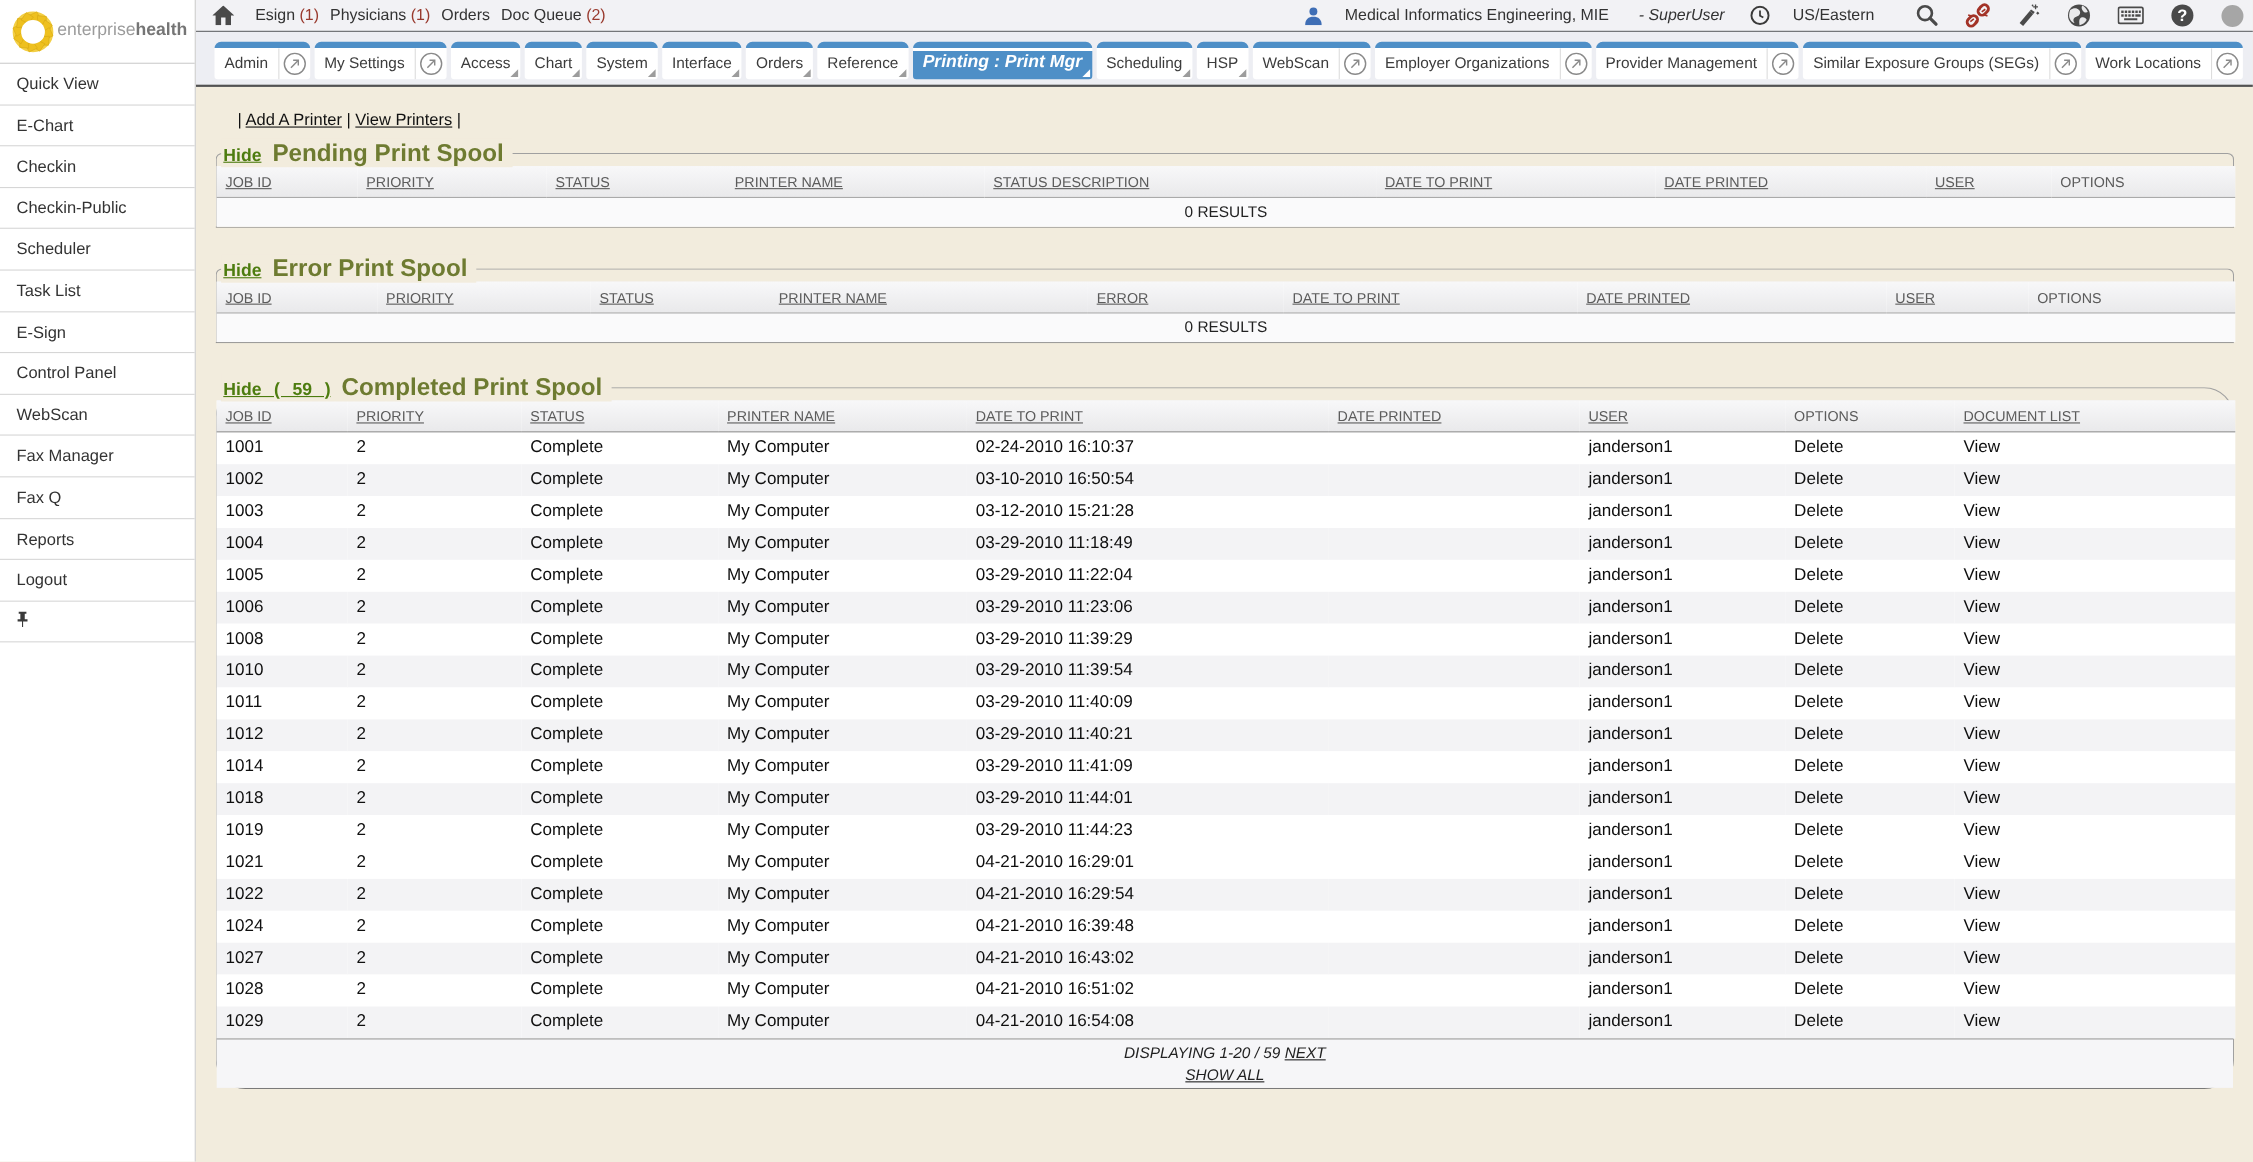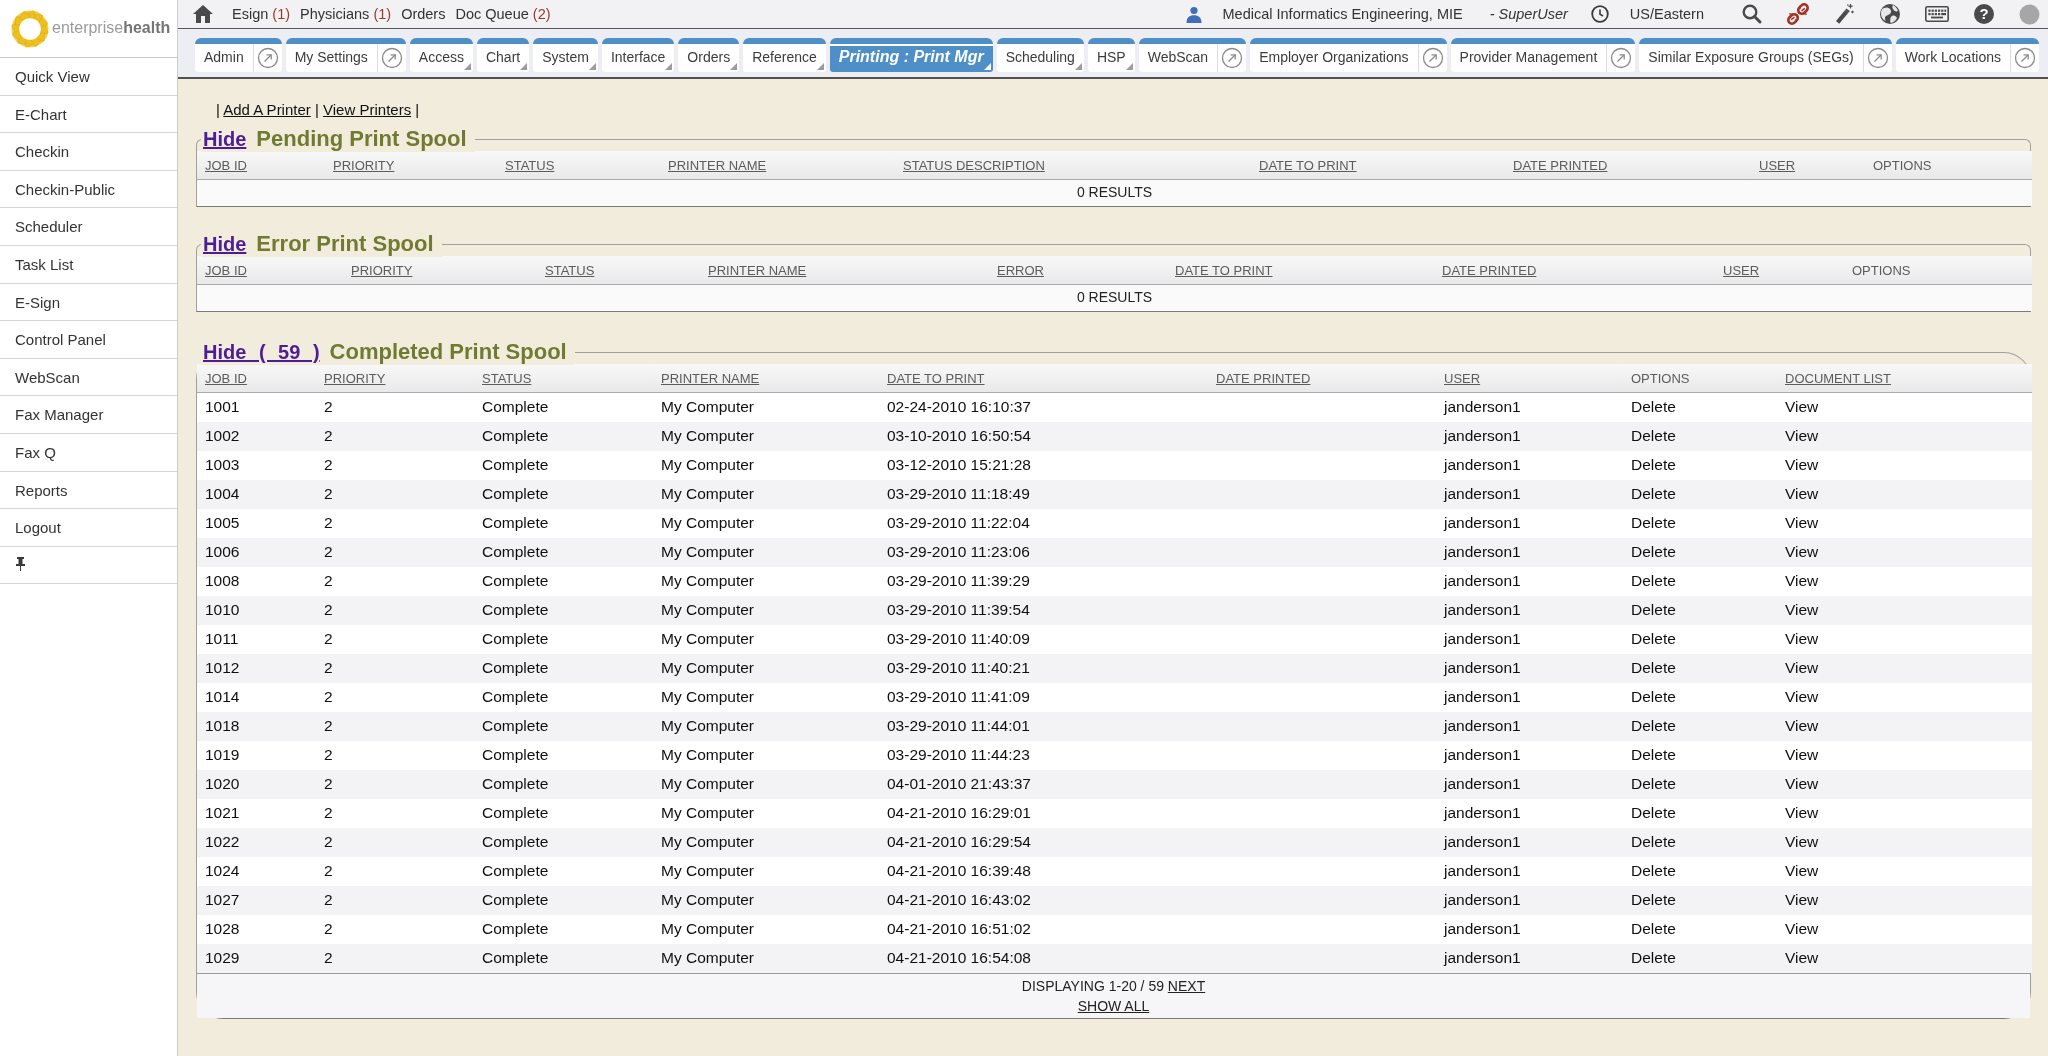--- a/index.html
+++ b/index.html
@@ -38,31 +38,31 @@
 .tab.active { background:linear-gradient(to bottom,#4e8fc7 0,#4e8fc7 6px,#fff 6px,#fff 8px,#4e8fc7 8px,#4e8fc7 100%); color:#fff; font-weight:bold; }
 .tab.active.dd::after { border-bottom-color:#fff; }
 
 
 .content { position:absolute; left:178px; top:81px; right:0; bottom:0; background:#f2ecdd; }
 .toolbar { margin:20px 0 0 38px; font-size:15px; line-height:17px; color:#111; }
 .toolbar a { color:#111;margin-top:20px; }
 
 .panel { position:relative; margin-left:18px; width:1835px; border:1px solid #a0a0a0; border-bottom-color:#7a7a7a; border-radius:6px 6px 0 0; padding-top:11px; }
 .legend { position:absolute; top:-14px; left:4px; background:#f2ecdd; padding:0 8px 0 2px; display:flex; align-items:baseline; }
-.legend a.hide { font-size:20px; font-weight:bold; color:#4c1d95; }
+.legend a.hide { font-size:16px; font-weight:bold; color:#4d7c0f; }
 .legend .ttl { font-size:22px; font-weight:bold; color:#6e7b31; margin-left:10px; }
 
 table.grid { width:100%; border-collapse:collapse; table-layout:fixed; background:#fff; }
 table.grid th { background:linear-gradient(to bottom,#f8f8f9,#e9e9eb); font-weight:normal; font-size:13px; line-height:15px; color:#5c5c5c; text-align:left; padding:7px 0 6px 8px; border-bottom:1px solid #aaa; }
 table.grid th span { text-decoration:underline; }
 table.grid th.nou span { text-decoration:none; }
 table.grid td { font-size:15.5px; line-height:16px; color:#0f0f0f; padding:6px 0 7px 8px; background:#fff; }
 table.grid tr.alt td { background:#f3f3f5; }
 table.grid td.res { text-align:center; font-size:14px; line-height:15px; color:#222; background:#fafafb; padding:5px 0 6px 0; }
-.foot { background:#f6f6f8; border-top:1px solid #9b9b9b; text-align:center; font-size:14px; color:#222; padding:2px 0; line-height:20px; }
+.foot { background:#f6f6f8; border-top:1px solid #9b9b9b; text-align:center; font-size:14px; color:#222; padding:2px 0; line-height:20px;font-style:italic; }
 .foot a { color:#222; }
 </style>
 </head>
 <body>
 
 <div class="sidebar">
   <div class="logo">
     <svg class="sun" width="40" height="40" viewBox="0 0 40 40">
       <defs>
           <path id="pt" d="M20 11 L27 8.5 L23.5 1.8 L16 5.2 Z"></path>
@@ -516,31 +516,20 @@
             <td>1019</td>
             <td>2</td>
             <td>Complete</td>
             <td>My Computer</td>
             <td>03-29-2010 11:44:23</td>
             <td></td>
             <td>janderson1</td>
             <td>Delete</td>
             <td>View</td>
           </tr>
-          <tr class="alt">
-            <td>1020</td>
-            <td>2</td>
-            <td>Complete</td>
-            <td>My Computer</td>
-            <td>04-01-2010 21:43:37</td>
-            <td></td>
-            <td>janderson1</td>
-            <td>Delete</td>
-            <td>View</td>
-          </tr>
           <tr>
             <td>1021</td>
             <td>2</td>
             <td>Complete</td>
             <td>My Computer</td>
             <td>04-21-2010 16:29:01</td>
             <td></td>
             <td>janderson1</td>
             <td>Delete</td>
             <td>View</td>

